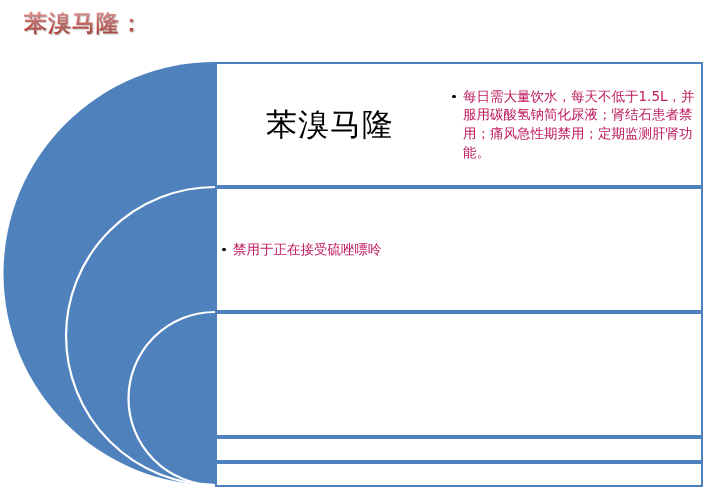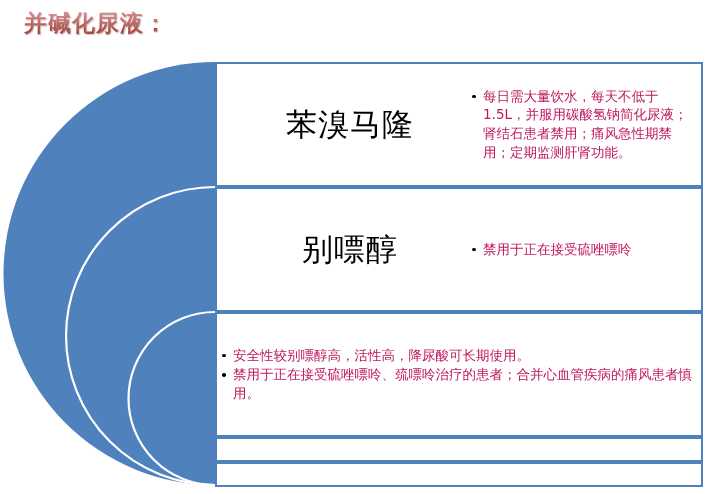--- a/index.html
+++ b/index.html
@@ -67,21 +67,20 @@
   .row-title {
     flex: 0 0 230px;
     text-align: center;
     font-size: 31px;
     color: #000000;
     font-family: "DejaVu Serif", "Liberation Serif", serif;
     letter-spacing: 1px;
     line-height: 1.1;
     padding-right: 4px;
     box-sizing: border-box;
-    margin-left: 20px;
   }
 
   .row-body {
     flex: 1 1 auto;
     padding: 2px 6px 2px 0;
     box-sizing: border-box;
   }
   ul.bullets {
     margin: 0;
     padding: 0 0 0 16px;
@@ -104,21 +103,21 @@
     width: 3.5px;
     height: 3.5px;
     border-radius: 50%;
     background: #000000;
   }
   .empty-body { flex: 1 1 auto; }
 </style>
 </head>
 <body>
 
-<div id="slide-title">并碱化尿液：</div>
+<div id="slide-title">苯溴马隆：</div>
 
 <div id="smartart">
 
   <svg id="arc-layer" width="713" height="494" viewBox="0 0 713 494" xmlns="http://www.w3.org/2000/svg">
 
     <path d="M 215,62 A 211.5,211.5 0 0 0 215,485 Z" fill="#4F81BD"></path>
 
     <path d="M 215,187 A 149,149 0 0 0 215,485" fill="none" stroke="#FFFFFF" stroke-width="2.2"></path>
 
     <path d="M 215,312 A 86.5,86.5 0 0 0 215,485" fill="none" stroke="#FFFFFF" stroke-width="2.2"></path>
@@ -127,35 +126,28 @@
   <div class="row-box" id="row-0">
     <div class="row-title">苯溴马隆</div>
     <div class="row-body">
       <ul class="bullets">
         <li>每日需大量饮水，每天不低于1.5L，并服用碳酸氢钠简化尿液；肾结石患者禁用；痛风急性期禁用；定期监测肝肾功能。</li>
       </ul>
     </div>
   </div>
 
   <div class="row-box" id="row-1">
-    <div class="row-title">别嘌醇</div>
     <div class="row-body">
       <ul class="bullets">
         <li>禁用于正在接受硫唑嘌呤</li>
       </ul>
     </div>
   </div>
 
   <div class="row-box" id="row-2">
-    <div class="row-body">
-      <ul class="bullets">
-        <li>安全性较别嘌醇高，活性高，降尿酸可长期使用。</li>
-        <li>禁用于正在接受硫唑嘌呤、巯嘌呤治疗的患者；合并心血管疾病的痛风患者慎用。</li>
-      </ul>
-    </div>
   </div>
 
   <div class="row-box" id="row-3">
     <div class="empty-body"></div>
   </div>
 
   <div class="row-box" id="row-4">
     <div class="empty-body"></div>
   </div>
 

